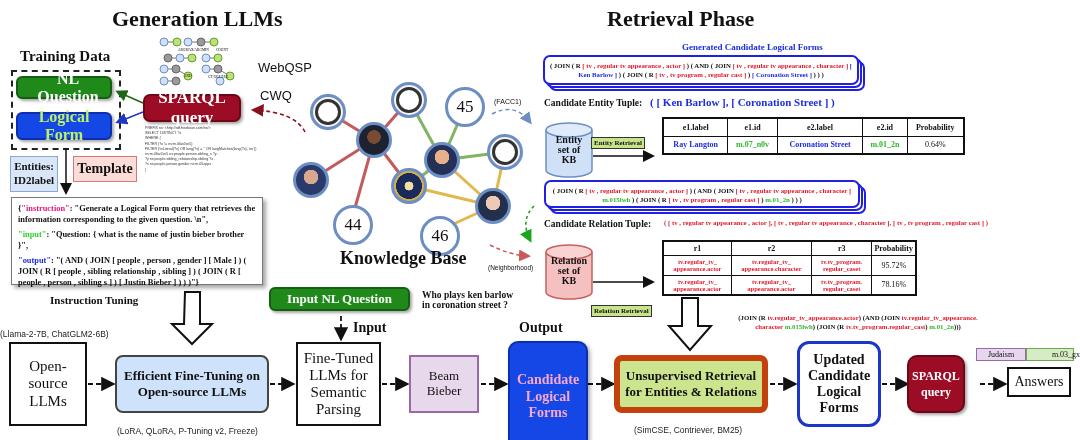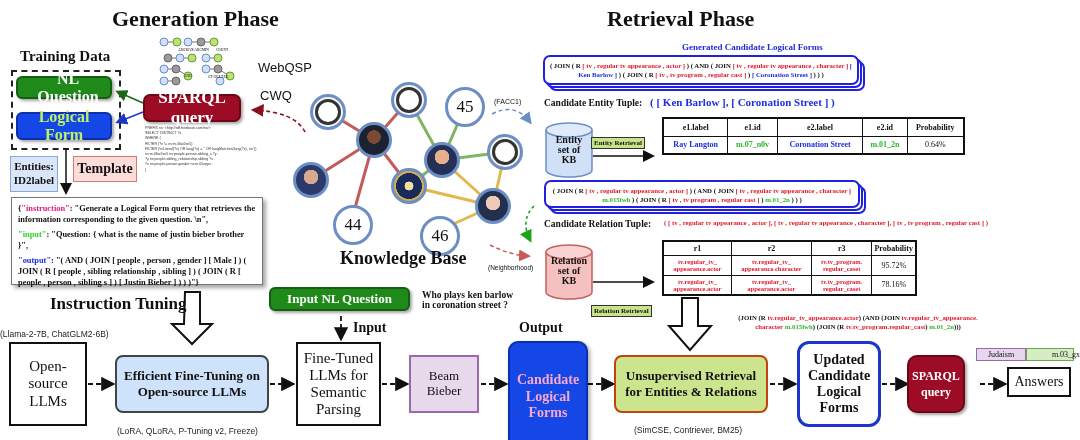--- a/index.html
+++ b/index.html
@@ -25,21 +25,21 @@
   .node{position:absolute;border-radius:50%;box-sizing:border-box;display:flex;align-items:center;justify-content:center;}
   .clock{width:36px;height:36px;border:3px solid #6c8ec4;background:#f4f4f4;}
   .clock-inner{width:26px;height:26px;border-radius:50%;border:3px solid #333;background:#fff;position:relative;box-sizing:border-box;}
   .num{width:40px;height:40px;border:3px solid #6c8ec4;background:#fff;font-size:17px;}
   .person{width:36px;height:36px;border:3px solid #6c8ec4;overflow:hidden;}
   .cyl{position:absolute;}
 </style>
 </head>
 <body>
 
-<div class="abs phase-title" style="left:112px;top:6px;">Generation Phase</div>
+<div class="abs phase-title" style="left:112px;top:6px;">Generation LLMs</div>
 <div class="abs b" style="left:20px;top:48px;font-size:15px;">Training Data</div>
 
 <div class="abs dashed-frame" style="left:11px;top:70px;width:106px;height:76px;"></div>
 <div class="box green-btn" style="left:16px;top:76px;width:96px;height:23px;padding-left:8px;">NL Question</div>
 <div class="box blue-btn" style="left:16px;top:112px;width:96px;height:28px;">Logical Form</div>
 
 <svg class="abs" style="left:158px;top:36px;" width="80" height="50">
   <g stroke="#777" stroke-width="1">
     <line x1="6" y1="6" x2="19" y2="6"></line>
       <line x1="30" y1="6" x2="43" y2="6"></line>
@@ -156,21 +156,21 @@
   <span>ID2label</span>
 </div>
 <div class="box" style="left:73px;top:156px;width:64px;height:26px;background:#fbdcd8;border:1.5px solid #d47a72;font-size:14px;font-weight:bold;">Template</div>
 
 <div class="abs" style="left:11px;top:197px;width:252px;height:88px;border:1.5px solid #777;background:#fff;box-shadow:3px 3px 4px rgba(0,0,0,.35);padding:5px 6px;box-sizing:border-box;font-size:8.4px;font-weight:bold;line-height:11px;">
   <div>{<span style="color:#e0197a">"instruction"</span><span>: "Generate a Logical Form query that retrieves the information corresponding to the given question. \n",</span></div>
   <div style="margin-top:4px"><span style="color:#2fd12a">"input"</span><span>: "Question: { what is the name of justin bieber brother }",</span></div>
   <div style="margin-top:4px"><span style="color:#1d2ee0">"output"</span><span>: "( AND ( JOIN [ people , person , gender ] [ Male ] ) ( JOIN ( R [ people , sibling relationship , sibling ] ) ( JOIN ( R [ people , person , sibling s ] ) [ Justin Bieber ] ) ) )"}</span></div>
 </div>
 
-<div class="abs b" style="left:50px;top:294px;font-size:17px;">Instruction Tuning</div>
+<div class="abs b" style="left:50px;top:294px;font-size:11px;">Instruction Tuning</div>
 
 <div class="abs sans" style="left:258px;top:60px;font-size:13px;">WebQSP</div>
 <div class="abs sans" style="left:260px;top:88px;font-size:13px;">CWQ</div>
 
 <svg class="abs" style="left:0;top:0;" width="1080" height="440">
   <g stroke-width="3" stroke-linecap="round">
     <line x1="328" y1="112" x2="374" y2="140" stroke="#c45a5a"></line>
     <line x1="409" y1="100" x2="374" y2="140" stroke="#c45a5a"></line>
     <line x1="374" y1="140" x2="311" y2="180" stroke="#c45a5a"></line>
     <line x1="374" y1="140" x2="353" y2="215" stroke="#c45a5a"></line>
@@ -310,21 +310,21 @@
   <div>in coronation street ?</div>
 </div>
 <div class="abs b" style="left:353px;top:320px;font-size:14px;">Input</div>
 
 <div class="box sq" style="left:296px;top:342px;width:85px;height:84px;">Fine-Tuned LLMs for Semantic Parsing</div>
 <div class="box" style="left:409px;top:355px;width:70px;height:58px;background:#e8d8ec;border:2px solid #9a6aa8;font-size:13px;line-height:1.15;">Beam Bieber</div>
 
 <div class="abs b" style="left:519px;top:320px;font-size:14px;">Output</div>
 <div class="box" style="left:508px;top:341px;width:80px;height:112px;background:#1546e6;border:2px solid #0c2fae;border-radius:10px;color:#f9a8d4;font-weight:bold;font-size:14px;line-height:1.2;box-shadow:2px 2px 4px rgba(0,0,0,.35);">Candidate Logical Forms</div>
 
-<div class="box" style="left:614px;top:355px;width:154px;height:58px;background:#cde48e;border:2px solid #c2410c;border-radius:8px;font-weight:bold;font-size:13px;line-height:1.2;">Unsupervised Retrieval for Entities &amp; Relations</div>
+<div class="box" style="left:614px;top:355px;width:154px;height:58px;background:#cde48e;border:6px solid #c2410c;border-radius:8px;font-weight:bold;font-size:13px;line-height:1.2;">Unsupervised Retrieval for Entities &amp; Relations</div>
 <div class="abs sans" style="left:634px;top:425px;font-size:8.5px;color:#222;">(SimCSE, Contriever, BM25)</div>
 
 <div class="abs b" style="left:723px;top:313px;font-size:6.8px;line-height:9px;text-align:center;width:270px;">
   <div id="upd1"><span style="color: rgb(17, 17, 17);">(</span><span style="color: rgb(17, 17, 17);">JOIN</span><span style="color: rgb(17, 17, 17);"> </span><span style="color: rgb(17, 17, 17);">(</span><span style="color: rgb(17, 17, 17);">R</span><span style="color: rgb(17, 17, 17);"> </span><span style="color: rgb(224, 25, 44);">tv.regular_tv_appearance.actor</span><span style="color: rgb(17, 17, 17);">)</span><span style="color: rgb(17, 17, 17);"> </span><span style="color: rgb(17, 17, 17);">(</span><span style="color: rgb(17, 17, 17);">AND</span><span style="color: rgb(17, 17, 17);"> </span><span style="color: rgb(17, 17, 17);">(</span><span style="color: rgb(17, 17, 17);">JOIN</span><span style="color: rgb(17, 17, 17);"> </span><span style="color: rgb(224, 25, 44);">tv.regular_tv_appearance.</span></div>
   <div id="upd2"><span style="color: rgb(224, 25, 44);">character</span><span style="color: rgb(17, 17, 17);"> </span><span style="color: rgb(47, 181, 42);">m.015lwh</span><span style="color: rgb(17, 17, 17);">)</span><span style="color: rgb(17, 17, 17);"> </span><span style="color: rgb(17, 17, 17);">(</span><span style="color: rgb(17, 17, 17);">JOIN</span><span style="color: rgb(17, 17, 17);"> </span><span style="color: rgb(17, 17, 17);">(</span><span style="color: rgb(17, 17, 17);">R</span><span style="color: rgb(17, 17, 17);"> </span><span style="color: rgb(224, 25, 44);">tv.tv_program.regular_cast</span><span style="color: rgb(17, 17, 17);">)</span><span style="color: rgb(17, 17, 17);"> </span><span style="color: rgb(47, 181, 42);">m.01_2n</span><span style="color: rgb(17, 17, 17);">)</span><span style="color: rgb(17, 17, 17);">)</span><span style="color: rgb(17, 17, 17);">)</span></div>
 </div>
 
 <div class="box" style="left:797px;top:341px;width:84px;height:86px;background:#fff;border:3px solid #1c36c8;border-radius:12px;font-weight:bold;font-size:14px;line-height:1.15;">Updated Candidate Logical Forms</div>
 <div class="box sparql-btn" style="left:907px;top:355px;width:58px;height:58px;font-size:12px;border-radius:10px;line-height:1.35;">SPARQL query</div>
 

